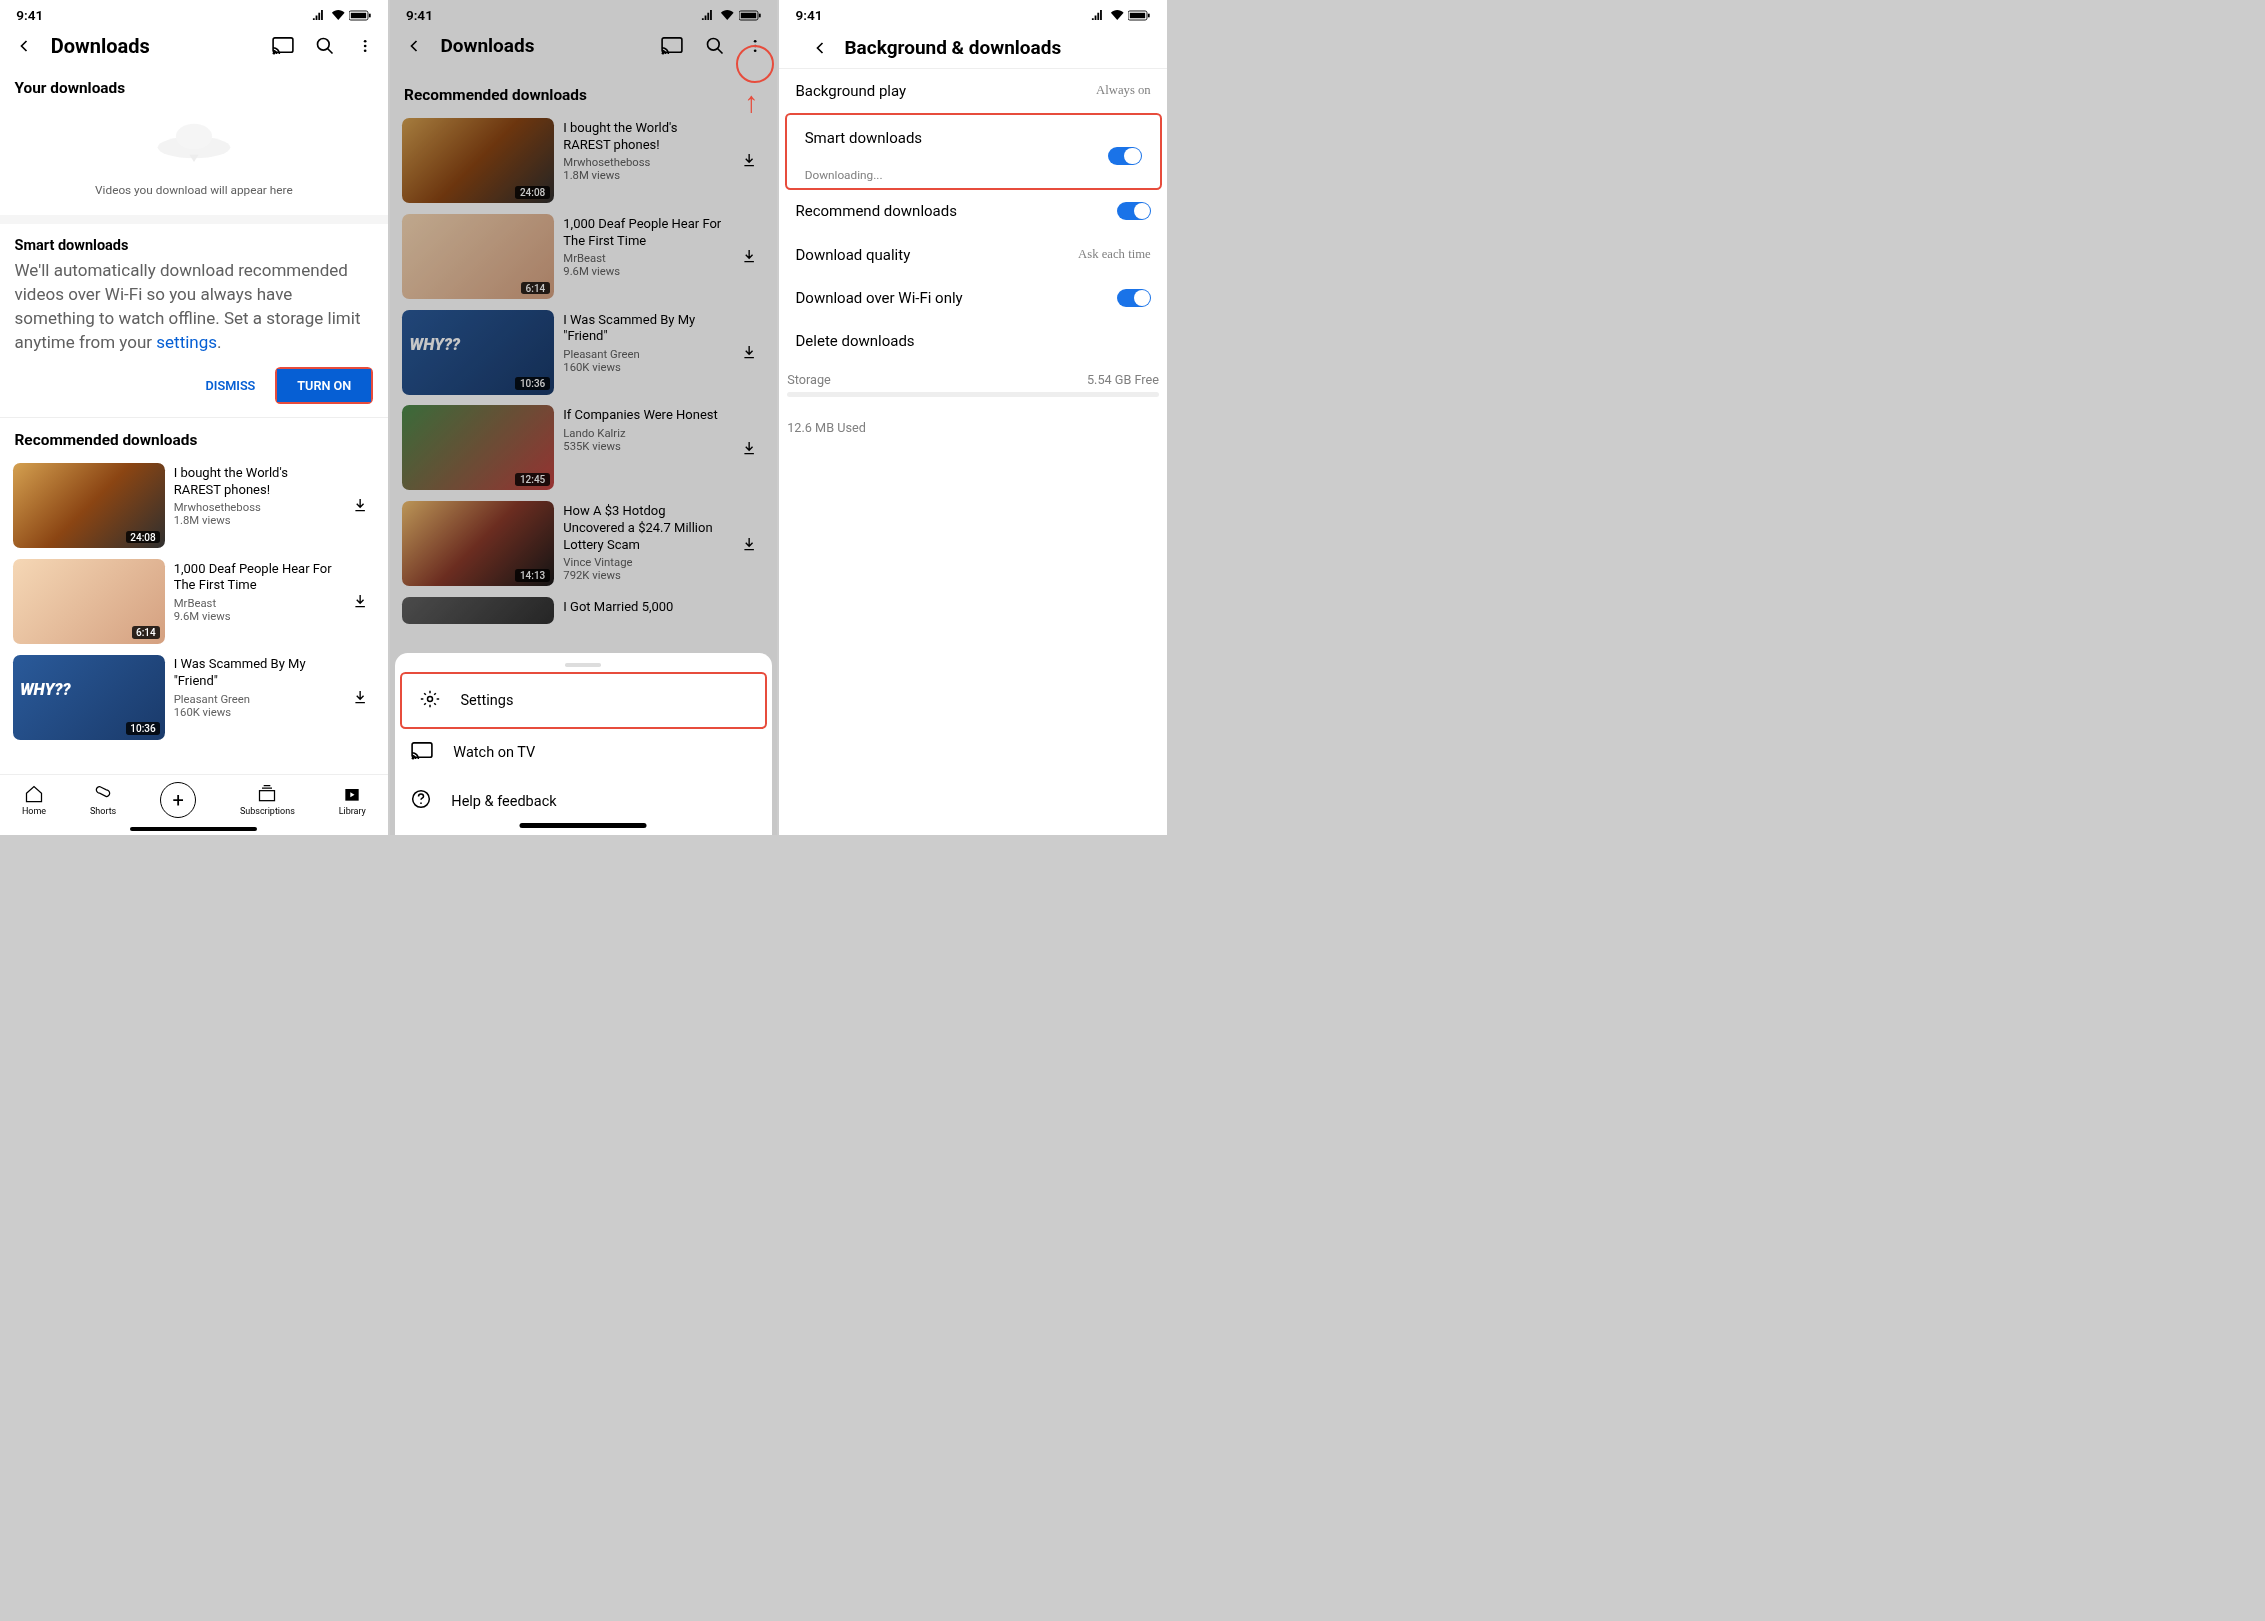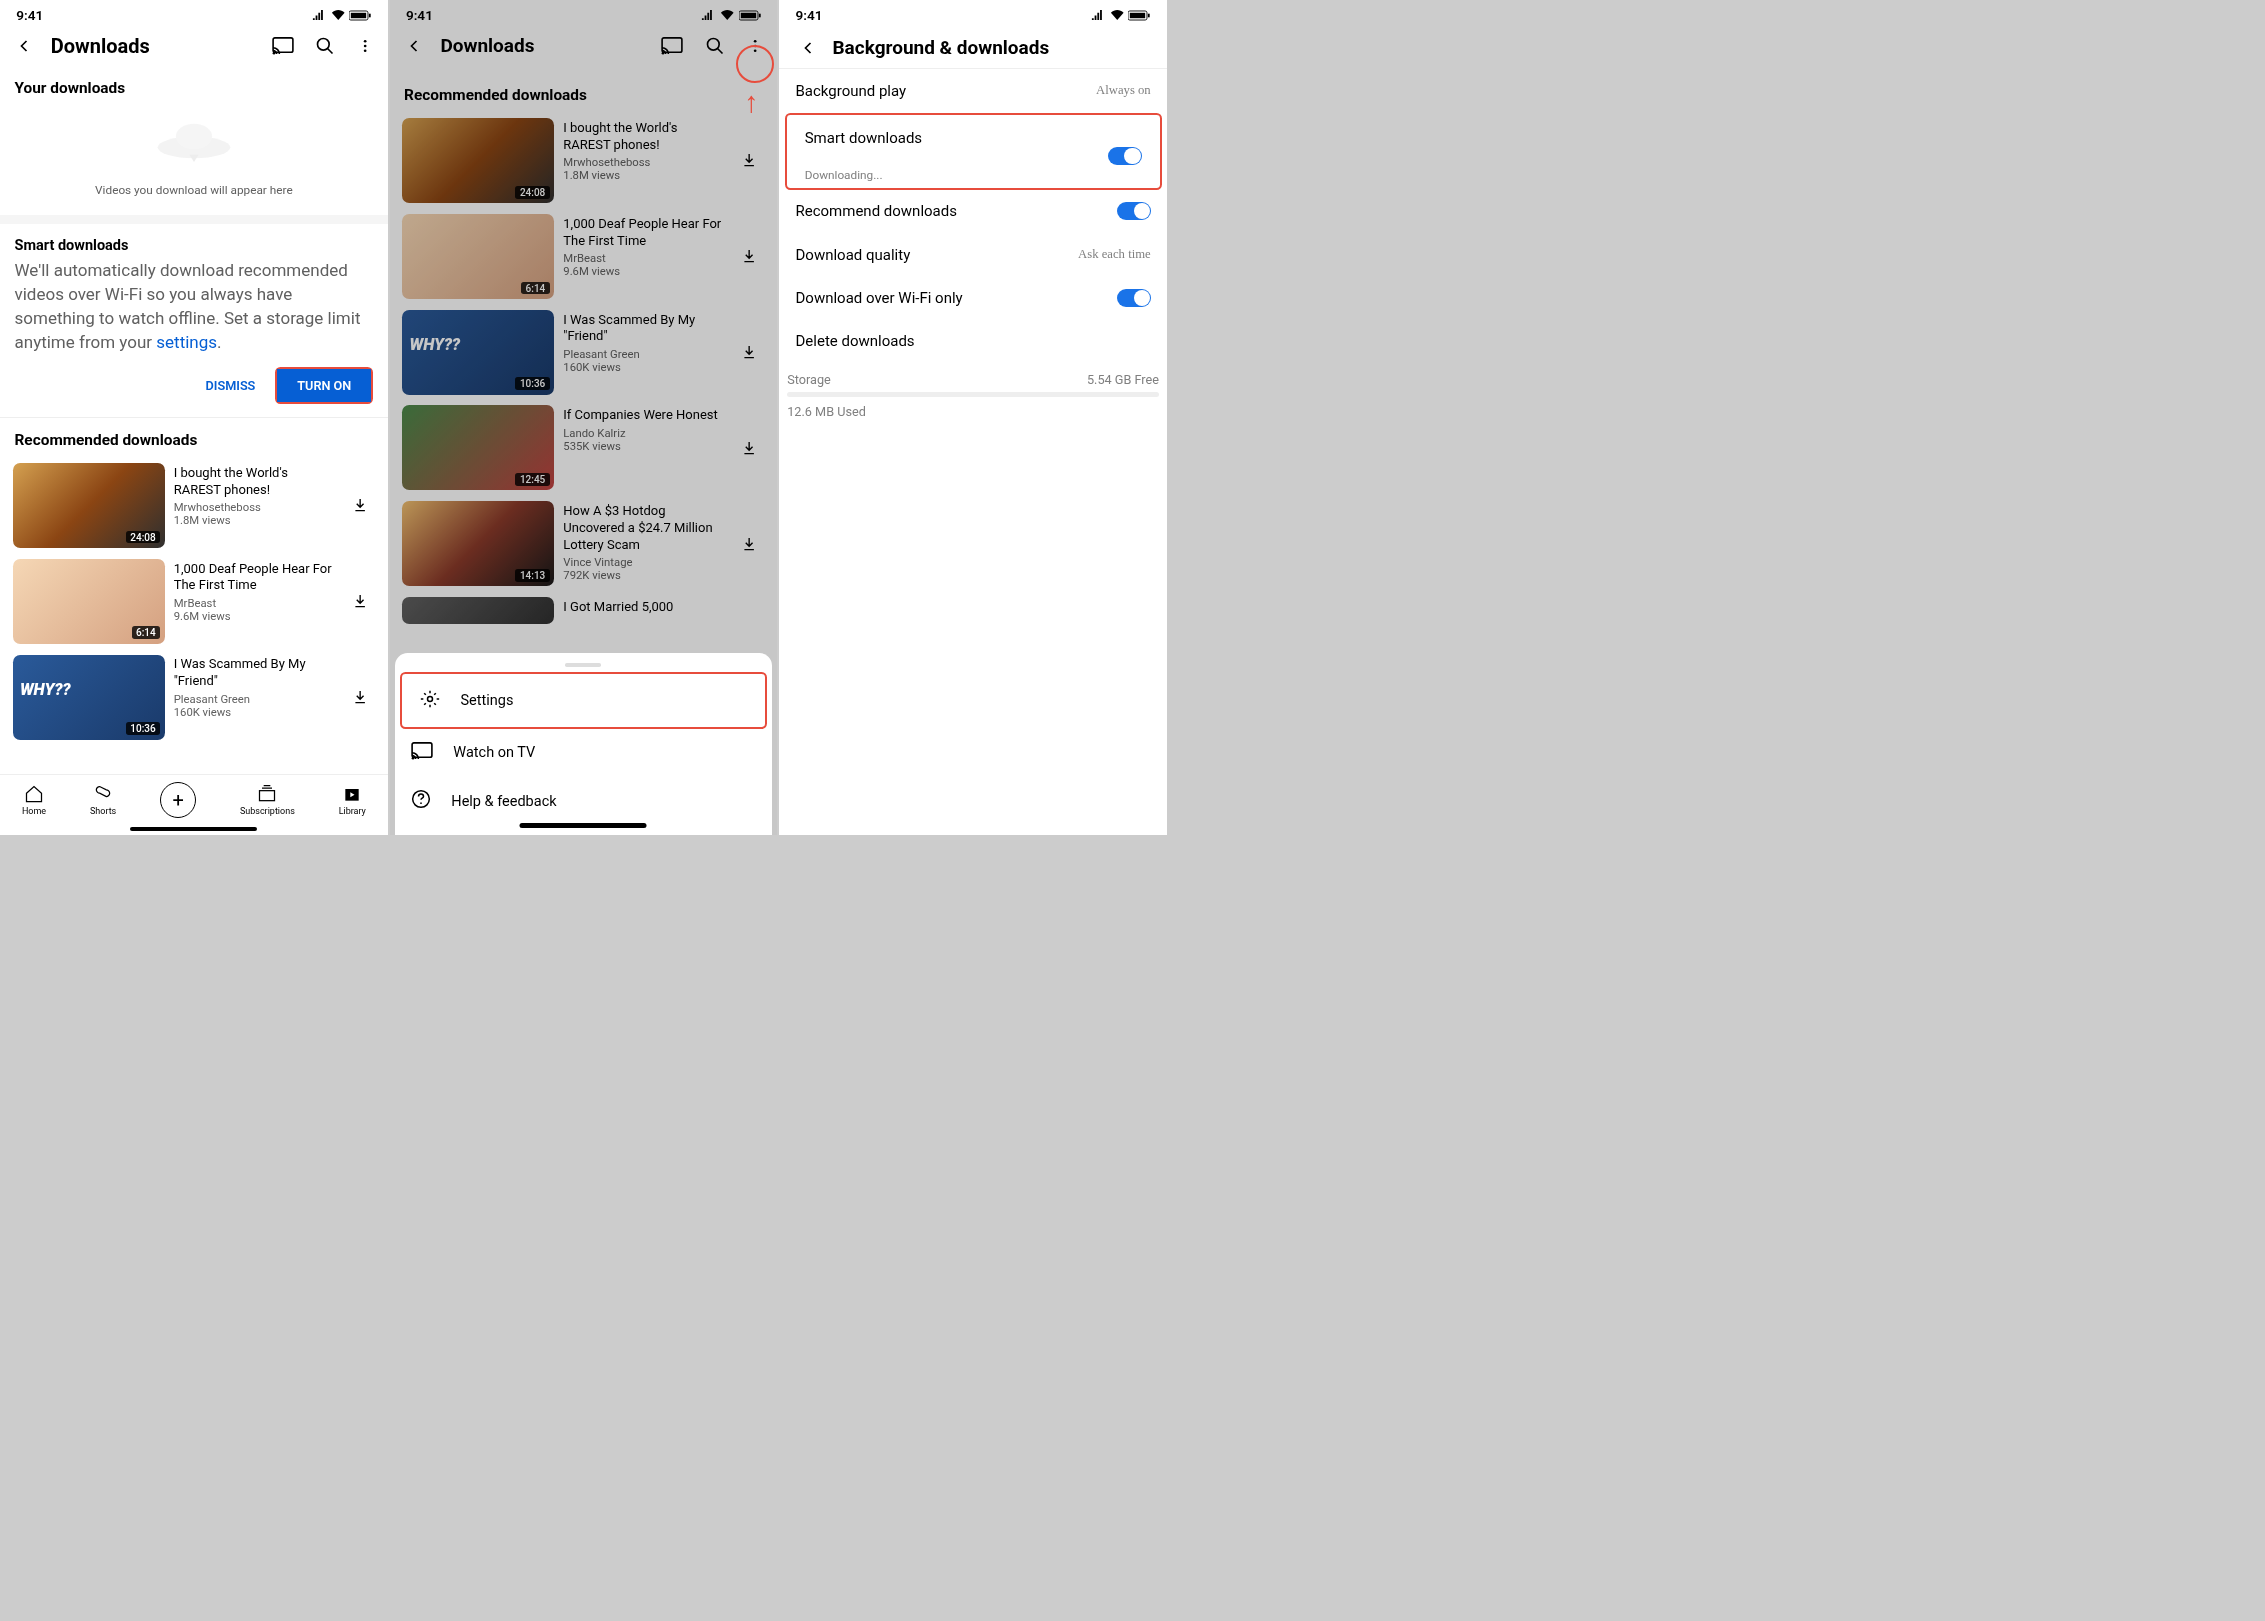--- a/index.html
+++ b/index.html
@@ -41,32 +41,32 @@
   
   
   .popup { position: absolute; bottom: 0; left: 5.4px; right: 5.4px; background: #fff; border-radius: 12.7px 12.7px 0 0; z-index: 10; padding: 5.4px 0 9px; }
   .popup-handle { width: 36px; height: 3.6px; background: #ddd; border-radius: 1.8px; margin: 5.4px auto 5.4px; }
   .popup-item { display: flex; align-items: center; padding: 12.7px 16.3px; gap: 20px; }
   .popup-item .plabel { font-size: 14.5px; }
   .red-circle { position: absolute; top: 45px; right: 3.6px; width: 38px; height: 38px; border: 2.7px solid #e74c3c; border-radius: 50%; z-index: 20; }
   .red-arrow { position: absolute; top: 85px; right: 19px; color: #e74c3c; font-size: 29px; z-index: 20; }
   
   
-  .settings-hdr { display: flex; align-items: flex-end; padding: 9px 17px; gap: 12.7px; }
+  .settings-hdr { display: flex; align-items: flex-end; padding: 9px 29px; gap: 12.7px; }
   .settings-hdr .title { font-size: 19px; font-weight: 700; }
   .setting-row { display: flex; justify-content: space-between; align-items: center; padding: 12.7px 16.3px; }
   .setting-label { font-size: 15px; }
   .setting-sub { font-size: 11.8px; color: #808080; margin-top: 21px; }
   .setting-right { font-size: 12.7px; color: #808080; font-family: Liberation Serif, serif; }
   .toggle { width: 34px; height: 18px; background: #1a73e8; border-radius: 9px; position: relative; }
   .toggle::after { content: ''; position: absolute; right: 0.9px; top: 0.9px; width: 16.3px; height: 16.3px; background: #fff; border-radius: 50%; }
   .storage-section { padding: 9px 8px; }
   .storage-hdr { display: flex; justify-content: space-between; font-size: 12.7px; color: #808080; margin-bottom: 5.4px; }
   .storage-bar { height: 4.5px; background: #eee; border-radius: 2.7px; }
-  .storage-used { font-size: 12.7px; color: #808080; margin-top: 7px; }
+  .storage-used { font-size: 12.7px; color: #808080; margin-top: 23px; }
   .highlight-red-box { margin: 0 5.4px; padding: 1.8px; }
   
   
   .th1 { background: linear-gradient(135deg,#d4a050,#8b4513,#2f2f2f); }
   .th2 { background: linear-gradient(135deg,#f5d7b5,#d4a080); }
   .th3 { background: linear-gradient(135deg,#2a5a9a,#1a3a6a); }
   .th4 { background: linear-gradient(135deg,#4a8a4a,#c04040); }
   .th5 { background: linear-gradient(135deg,#f0c070,#8a3a2a,#1a1a1a); }
   .th6 { background: linear-gradient(135deg,#606060,#303030); }
   .why-text { position: absolute; top: 30%; left: 7.2px; color: #fff; font-weight: 900; font-size: 16.3px; font-style: italic; }

